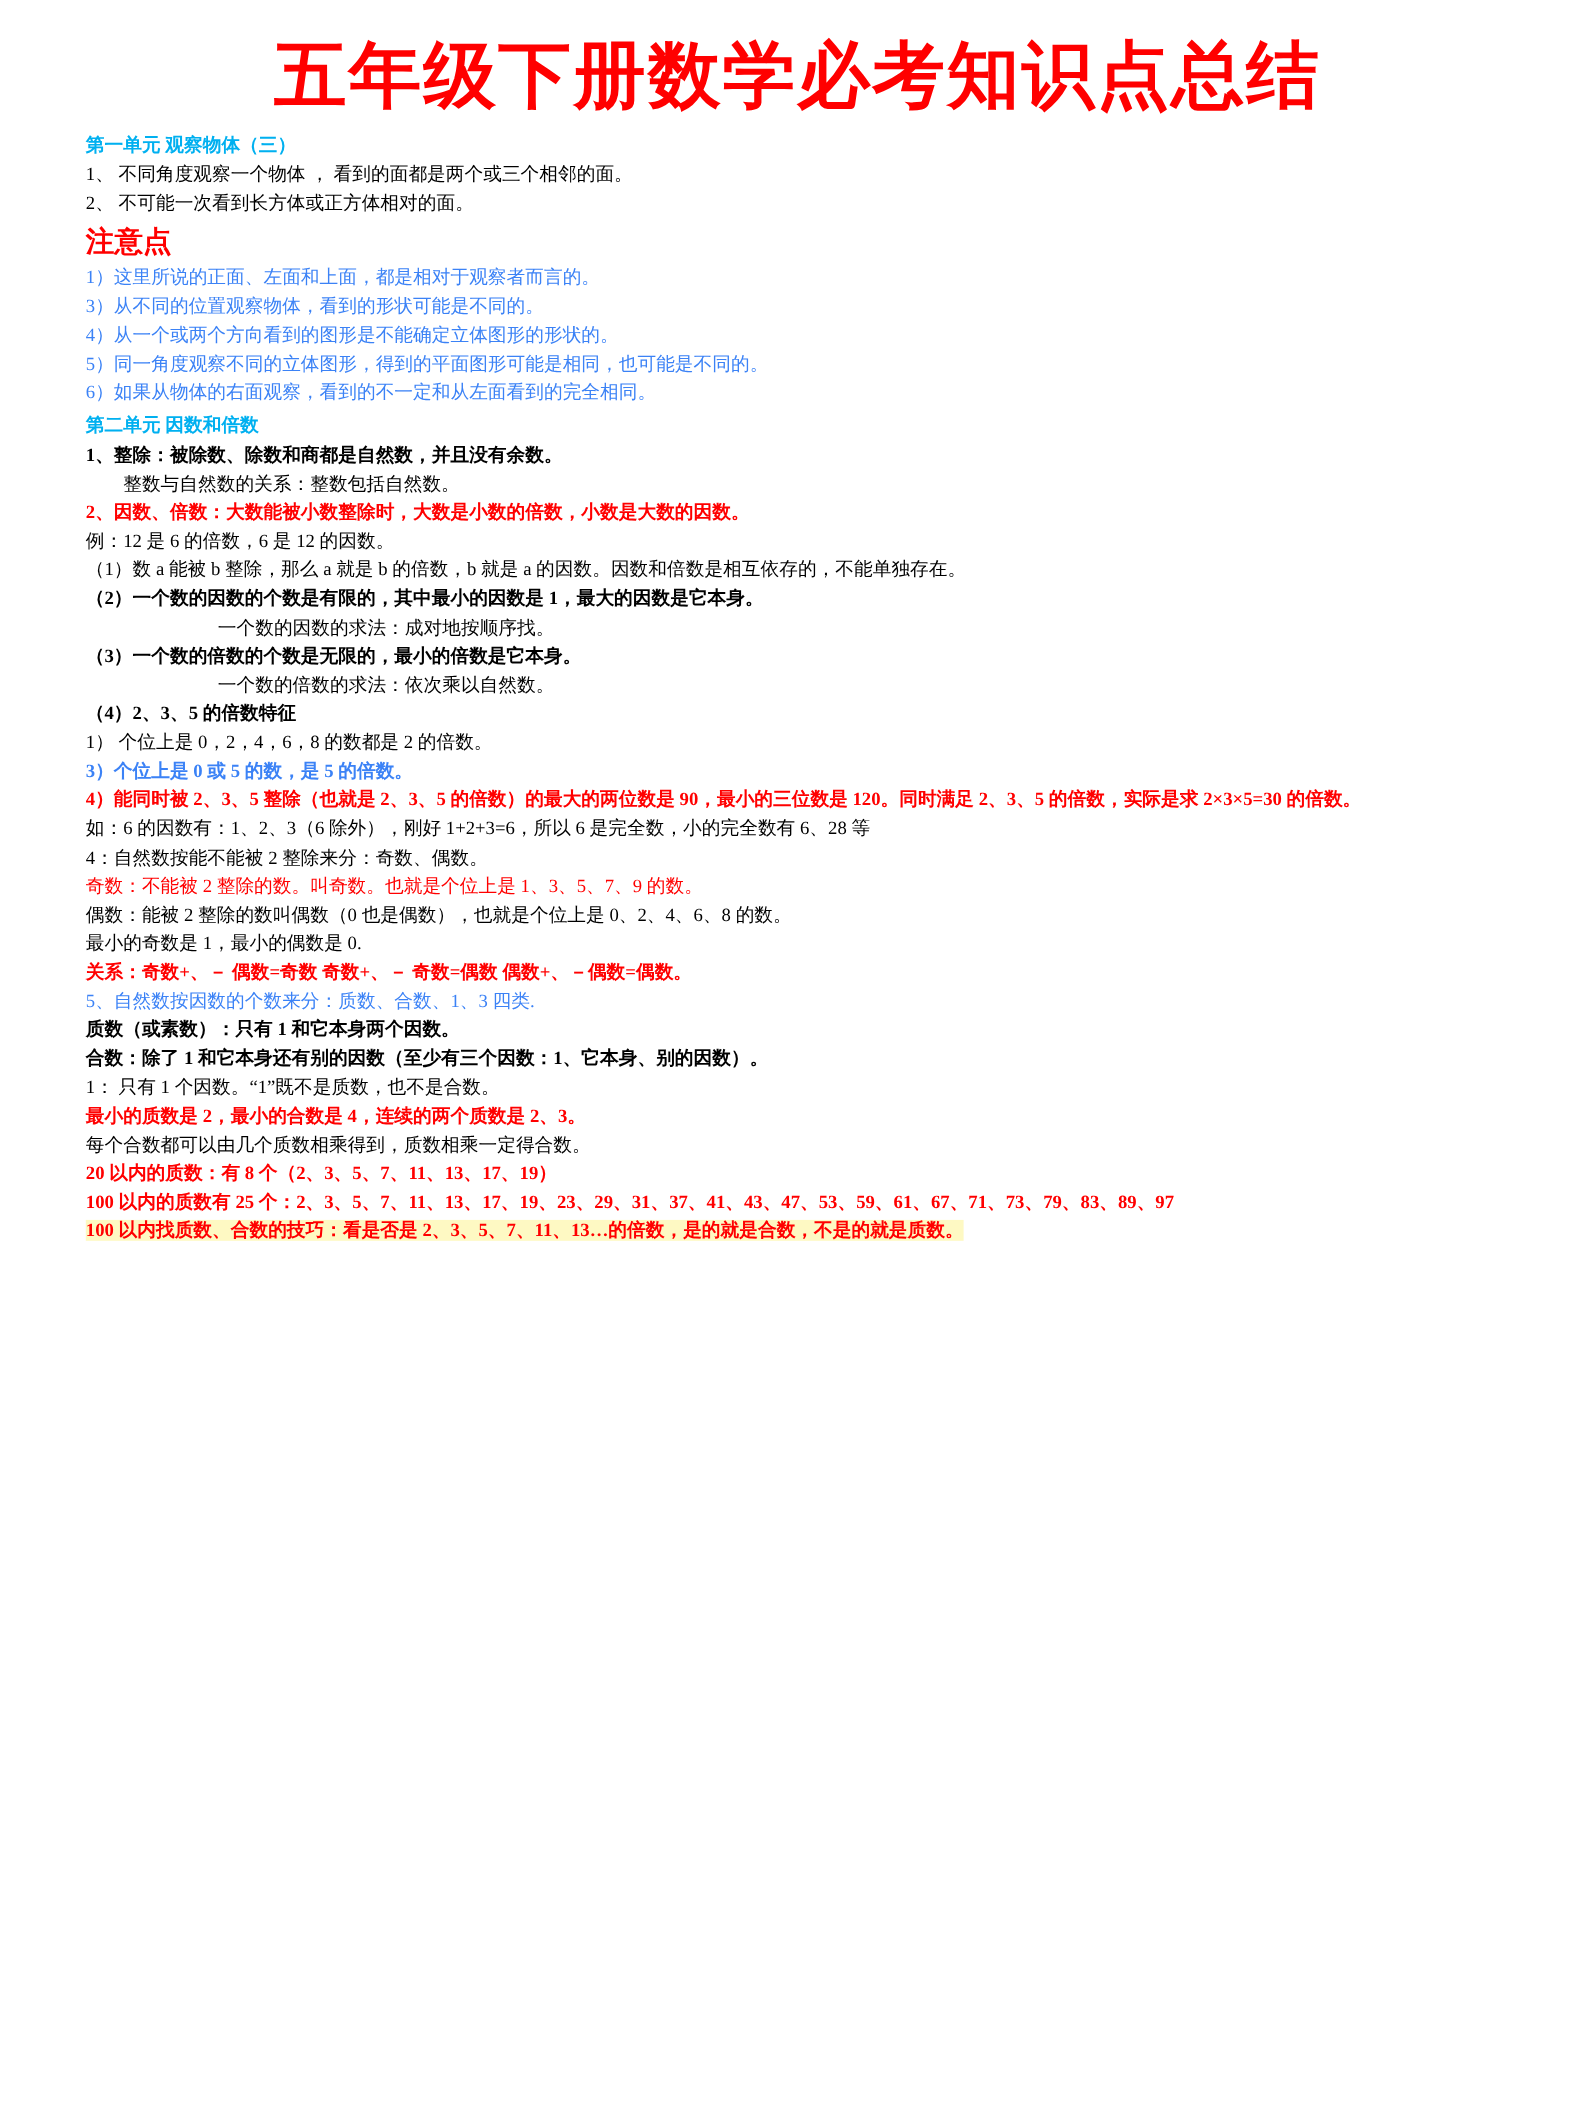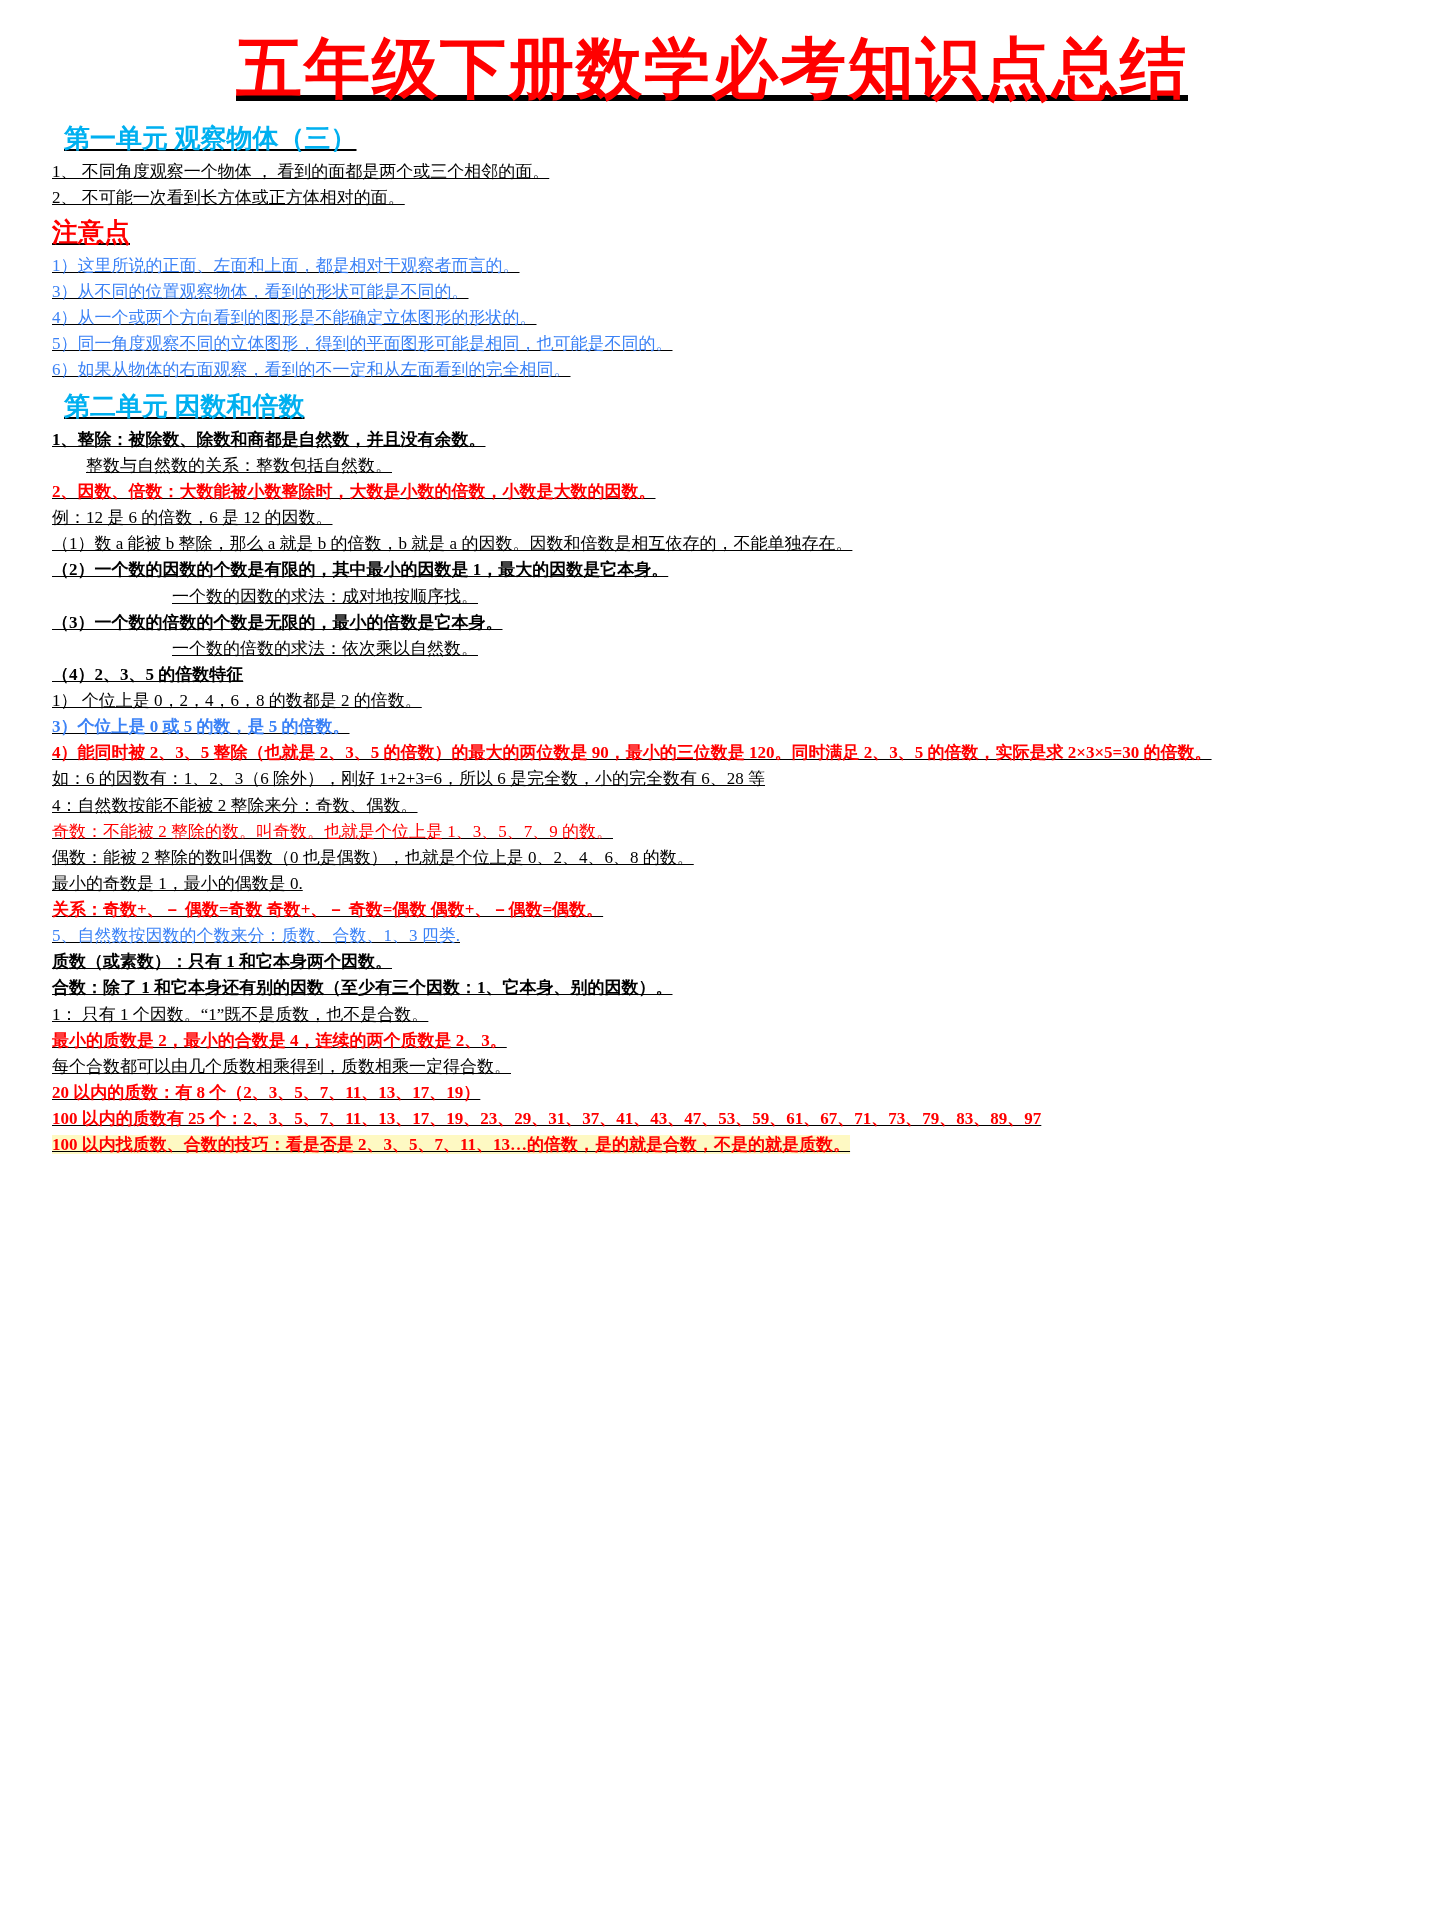--- a/index.html
+++ b/index.html
@@ -10,23 +10,22 @@
   body {
     width: 1440px;
     min-height: 1920px;
     font-family: "Liberation Serif", "DejaVu Serif", serif;
     color: #000000;
   }
   .page {
     width: 1440px;
     min-height: 1920px;
     box-sizing: border-box;
-    padding: 28px 68px 30px 52px;
+    padding: 28px 68px 30px 78px;
     background: #ffffff;
-    text-decoration: underline;
   }
   .doc-title {
     font-family: "DejaVu Sans", "Liberation Sans", sans-serif;
     font-weight: bold;
     font-size: 66px;
     line-height: 1.12;
     color: #ff0000;
     text-align: center;
     letter-spacing: 2px;
     margin: 4px 0 14px 0;
@@ -36,23 +35,23 @@
     font-size: 17px;
     line-height: 1.42;
     margin: 0 0 2px 0;
     word-break: break-word;
   }
   .pad-1 { padding-left: 34px; }
   .pad-3 { padding-left: 120px; }
   .unit-head {
     color: #00b0f0;
     font-weight: bold;
-    font-size: 26px;
+    font-size: 17px;
     line-height: 1.45;
-    margin: 6px 0 2px 12px;
+    margin: 6px 0 2px 0;
   }
   .sub-head {
     color: #ff0000;
     font-weight: bold;
     font-size: 26px;
     line-height: 1.45;
     margin: 4px 0 2px 0;
   }
   .b { font-weight: bold; }
   .red { color: #ff0000; }

